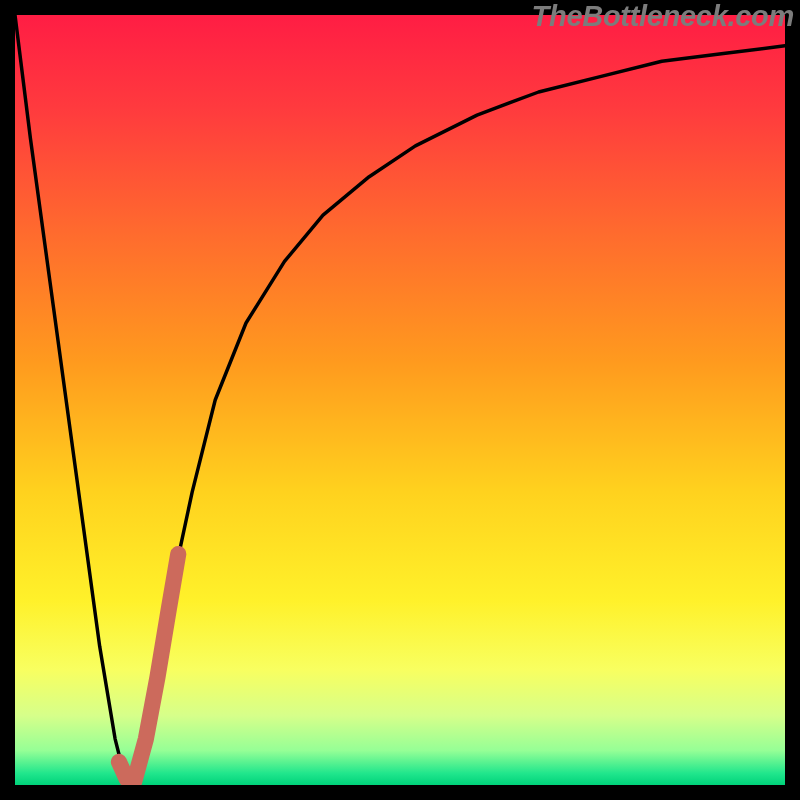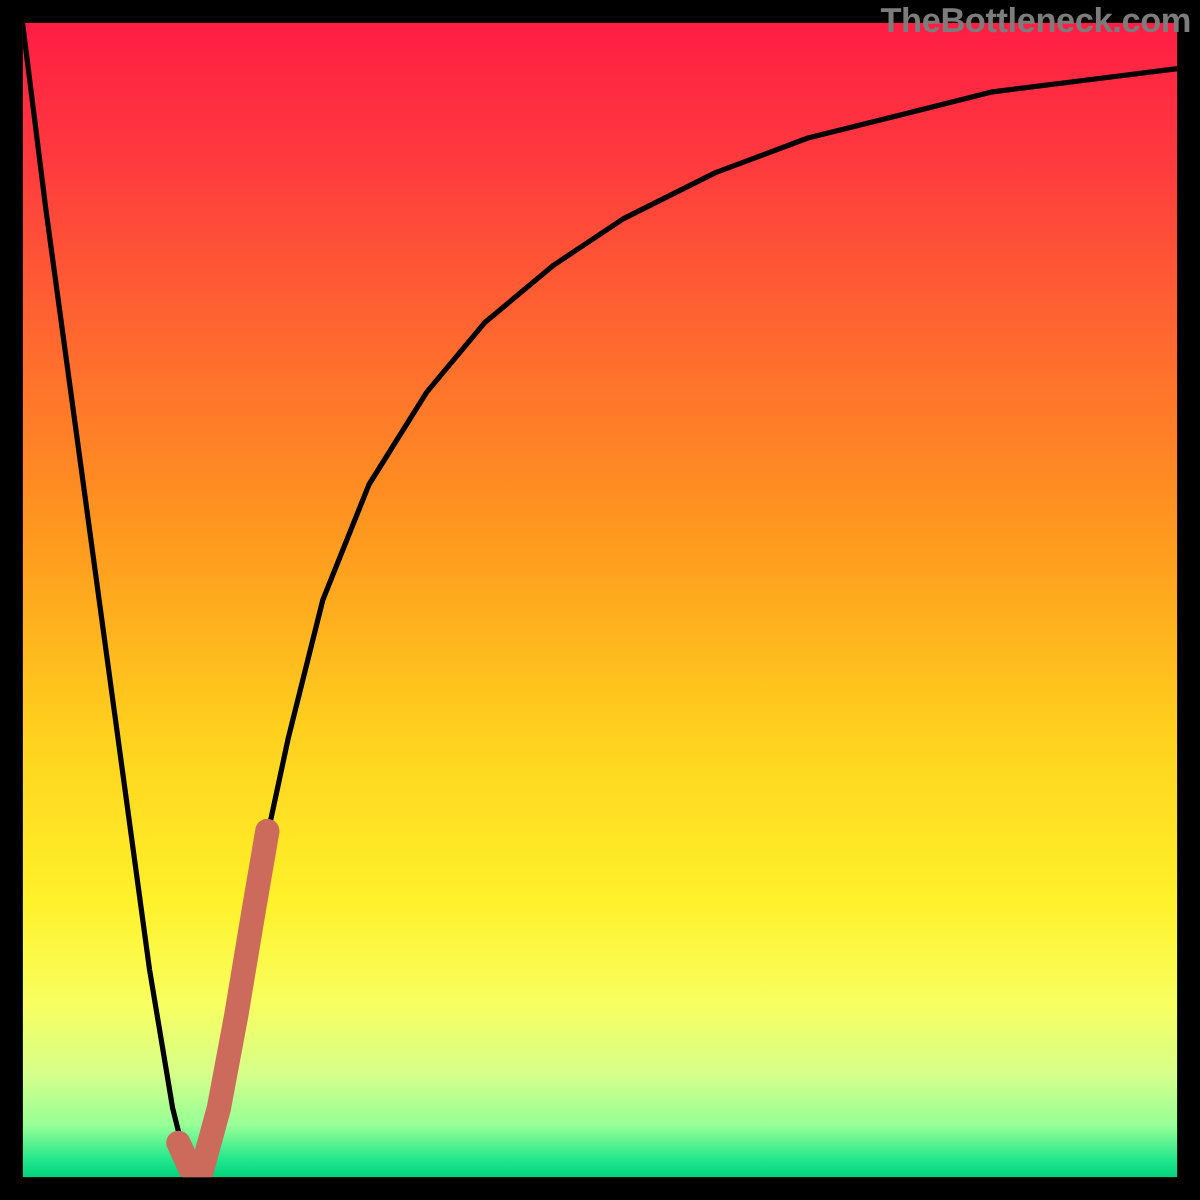--- a/index.html
+++ b/index.html
@@ -38,25 +38,26 @@
     left: 0;
     top: 0;
     width: 100%;
     height: 100%;
   }
   .watermark {
     position: absolute;
     top: 0;
     right: 6px;
     font-family: Arial, Helvetica, sans-serif;
-    font-size: 23px;
+    font-size: 29px;
     font-weight: 600;
     color: #7c7c7c;
     letter-spacing: -0.3px;
     user-select: none;
+    font-style: italic;
   }
 </style>
 </head>
 <body>
 
 <div class="frame">
 
   <div class="plot">
 
     <svg class="gradient" viewBox="0 0 100 100" preserveAspectRatio="none">

